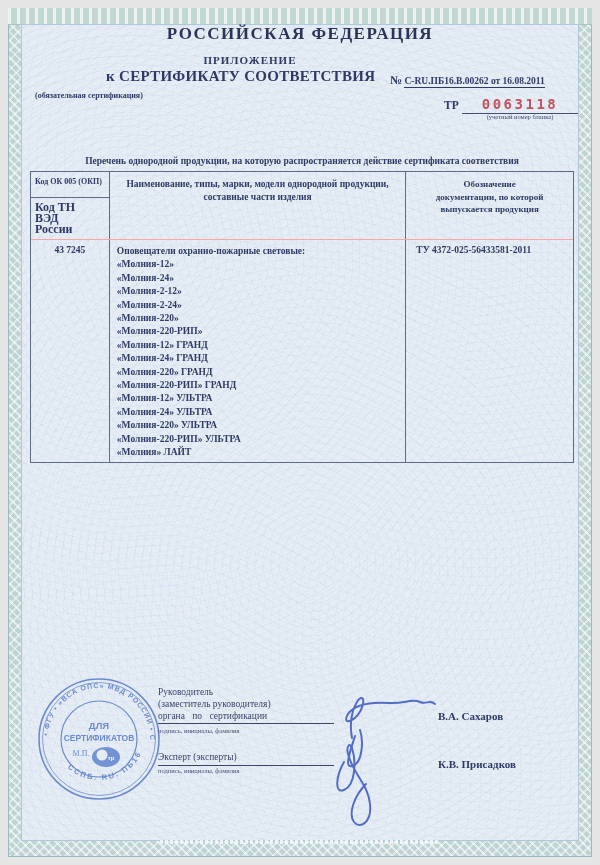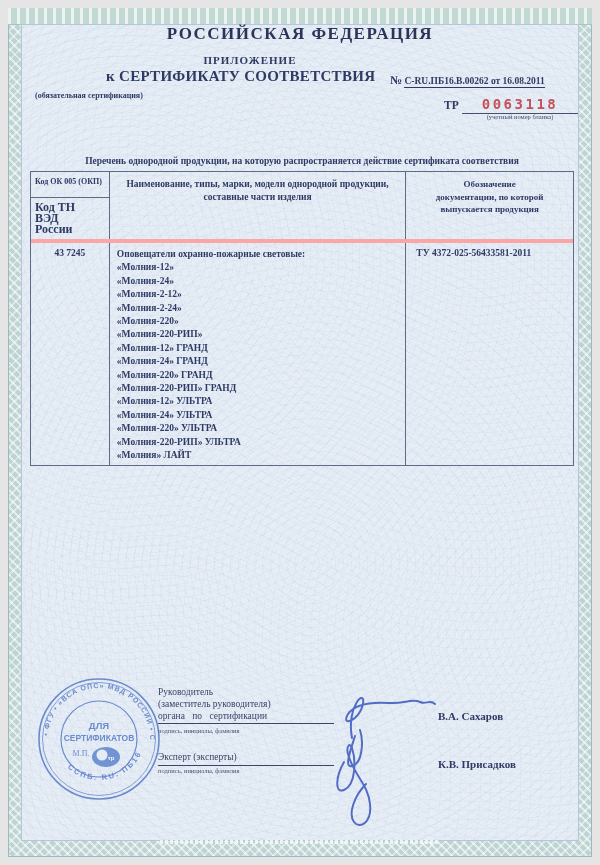--- a/index.html
+++ b/index.html
@@ -52,21 +52,21 @@
   .blank-no{left:462px;top:96px;width:116px;text-align:center;
     font-family:"DejaVu Sans Mono", monospace;font-size:14px;font-weight:bold;
     letter-spacing:2.5px;color:#c4525c;border-bottom:1px solid #44506e;padding-bottom:1px;}
   .blank-caption{left:462px;top:113px;width:116px;text-align:center;font-size:6.5px;color:#44506e;}
 
   .list-heading{left:28px;top:156px;width:548px;text-align:center;font-size:9.5px;font-weight:bold;}
 
   
   .cert-table{left:30px;top:171px;width:544px;border:1px solid #5d6b84;box-sizing:border-box;font-size:9.5px;font-weight:bold;}
   .t-row{display:flex;}
-  .t-head{border-bottom:4px solid #fca5a5;height:67px;}
+  .t-head{border-bottom:1px solid #fca5a5;height:67px;}
   .c1{width:79px;box-sizing:border-box;border-right:1px solid #5d6b84;}
   .c2{width:297px;box-sizing:border-box;border-right:1px solid #5d6b84;}
   .c3{width:167px;box-sizing:border-box;}
   .c1-top{height:26px;box-sizing:border-box;border-bottom:1px solid #5d6b84;font-size:8px;padding:5px 3px 0 4px;}
   .c1-bottom{font-size:12px;padding:4px 3px 0 4px;line-height:11px;width:60px;}
   .c2-head{padding-top:6px;text-align:center;line-height:12.5px;font-size:9.5px;}
   .c3-head{padding-top:6px;text-align:center;line-height:12.5px;font-size:9px;}
   .t-body{height:222px;}
   .okp{padding-top:5px;text-align:center;}
   .products{padding:5px 4px 0 7px;line-height:13.4px;}

